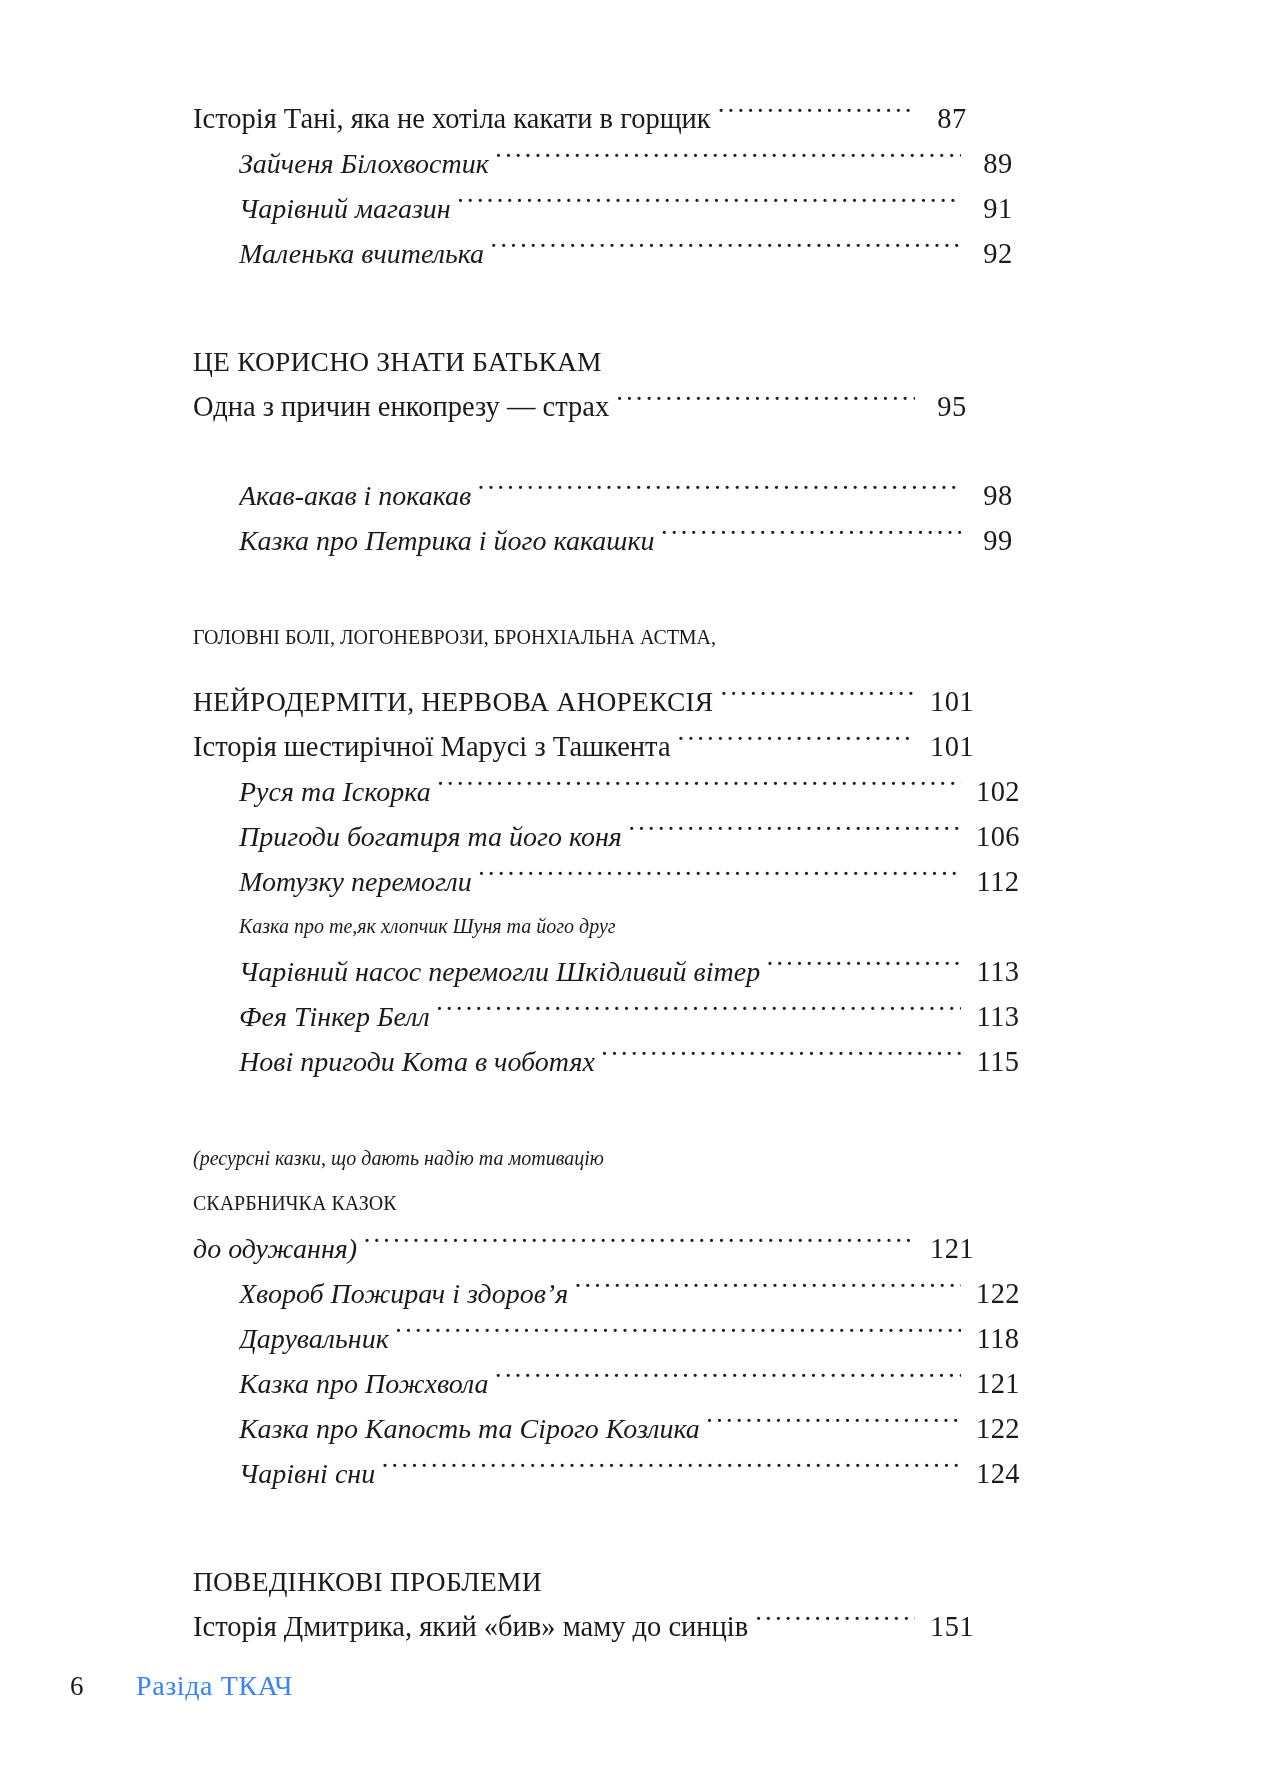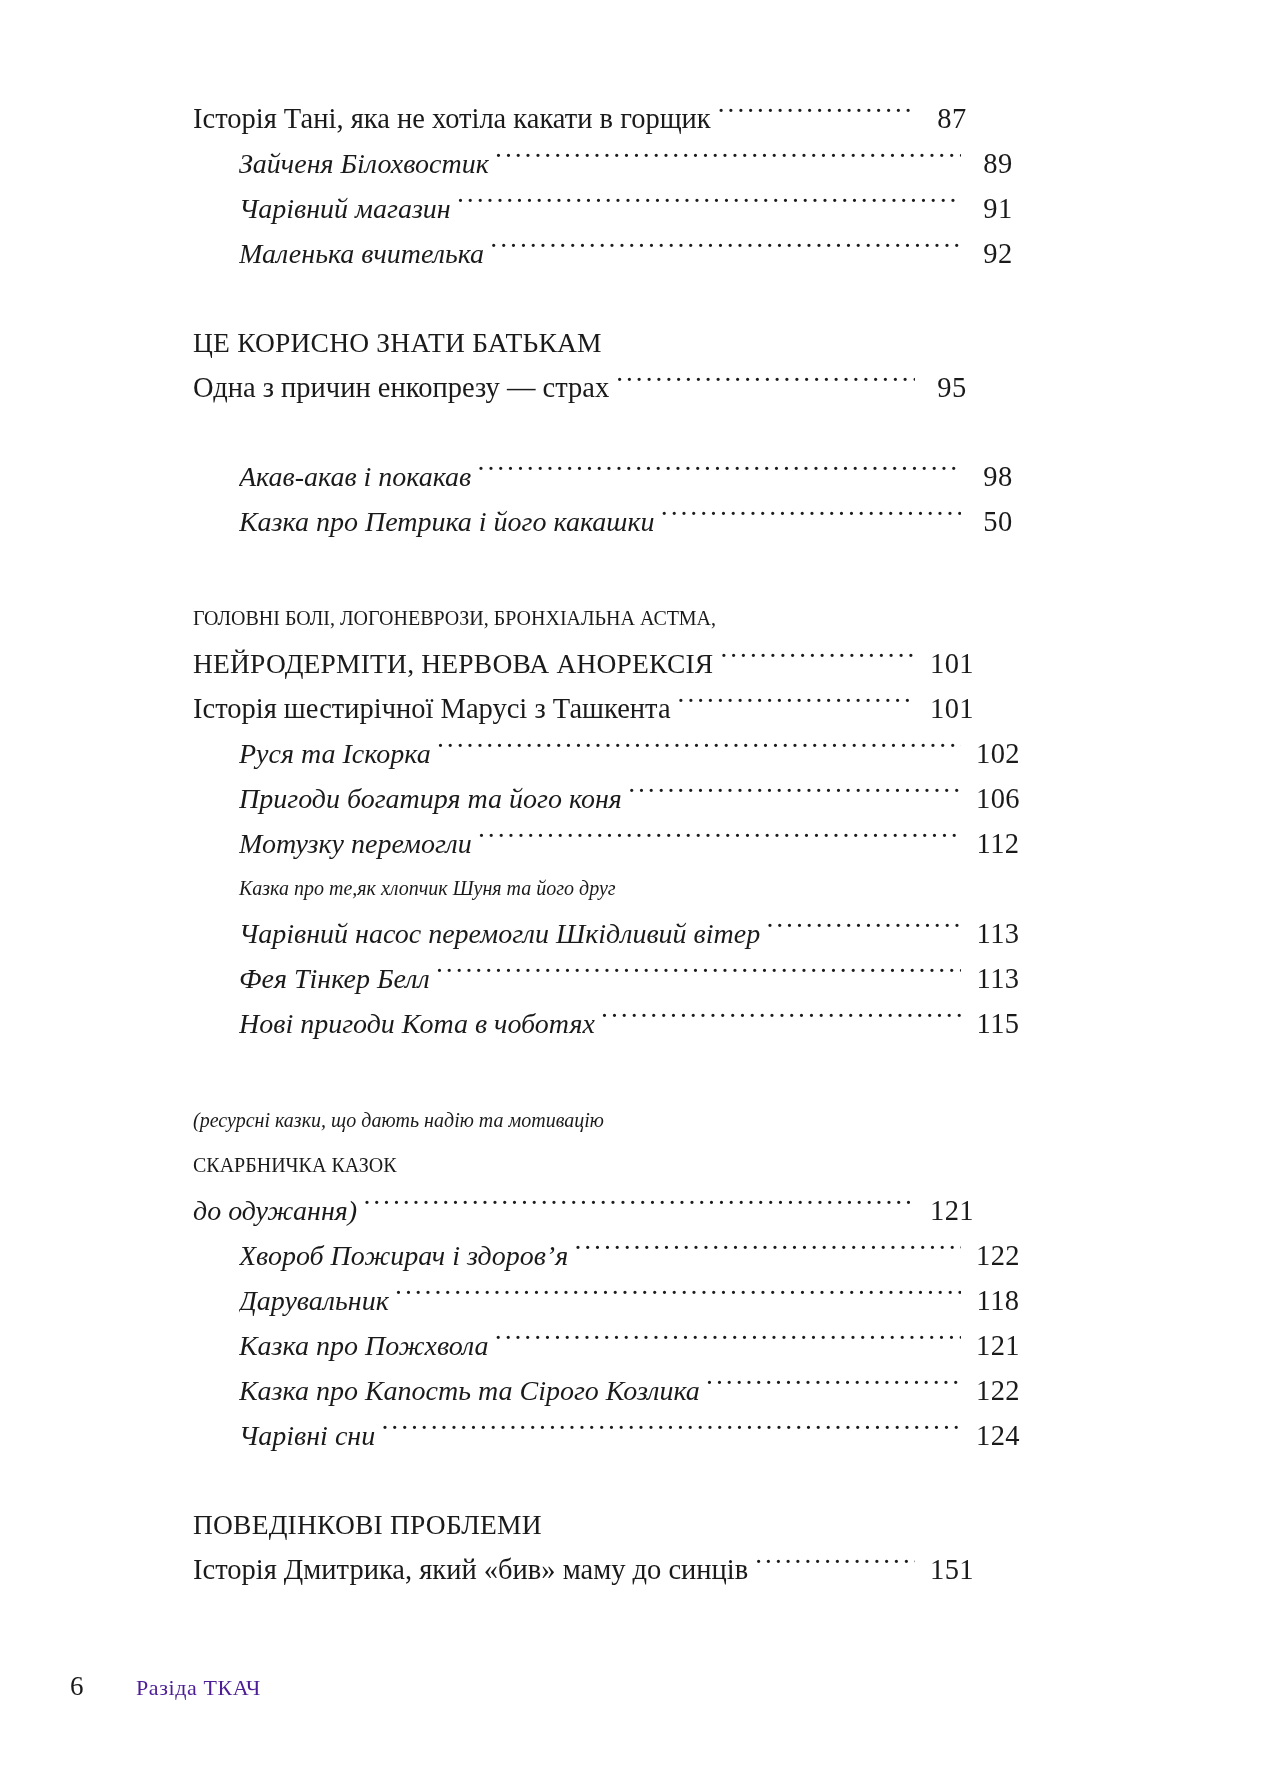--- a/index.html
+++ b/index.html
@@ -67,21 +67,21 @@
   .lvl-sub {
     padding-left: 46px;
     font-style: italic;
     font-size: 28px;
   }
   .lvl-sub .pageno { font-style: normal; }
   .lvl-head {
     padding-left: 0;
     letter-spacing: 0.2px;
   }
-  .lvl-head .title { font-size: 27.5px; }
+  .lvl-head .title { font-size: 27.5px; margin-top: 19px; }
   .lvl-sub-cont {
     padding-left: 0;
     font-style: italic;
     font-size: 28px;
   }
   .lvl-sub-cont .pageno { font-style: normal; }
 
   
   .cont-line {
     font-size: 20px;
@@ -100,23 +100,23 @@
     bottom: 70px;
     display: flex;
     align-items: baseline;
   }
   .footer .folio {
     font-size: 27px;
     color: #1a1a1a;
     width: 66px;
   }
   .footer .author {
-    font-size: 22px;
+    font-size: 28px;
     letter-spacing: 0.6px;
-    color: #4c1d95;
+    color: #3b82f6;
   }
 </style>
 </head>
 <body>
 
 <div class="page">
 
   <div class="toc">
 
     <div class="group">
@@ -160,21 +160,21 @@
 
     <div class="group">
       <div class="entry lvl-sub">
         <span class="title">Акав-акав і покакав</span>
         <span class="leader"></span>
         <span class="pageno">98</span>
       </div>
       <div class="entry lvl-sub">
         <span class="title">Казка про Петрика і його какашки</span>
         <span class="leader"></span>
-        <span class="pageno">50</span>
+        <span class="pageno">99</span>
       </div>
     </div>
 
     <div class="gap-lg"></div>
 
     <div class="group">
       <div class="cont-line indent-main">ГОЛОВНІ БОЛІ, ЛОГОНЕВРОЗИ, БРОНХІАЛЬНА АСТМА,</div>
       <div class="entry lvl-head">
         <span class="title">НЕЙРОДЕРМІТИ, НЕРВОВА АНОРЕКСІЯ</span>
         <span class="leader"></span>

